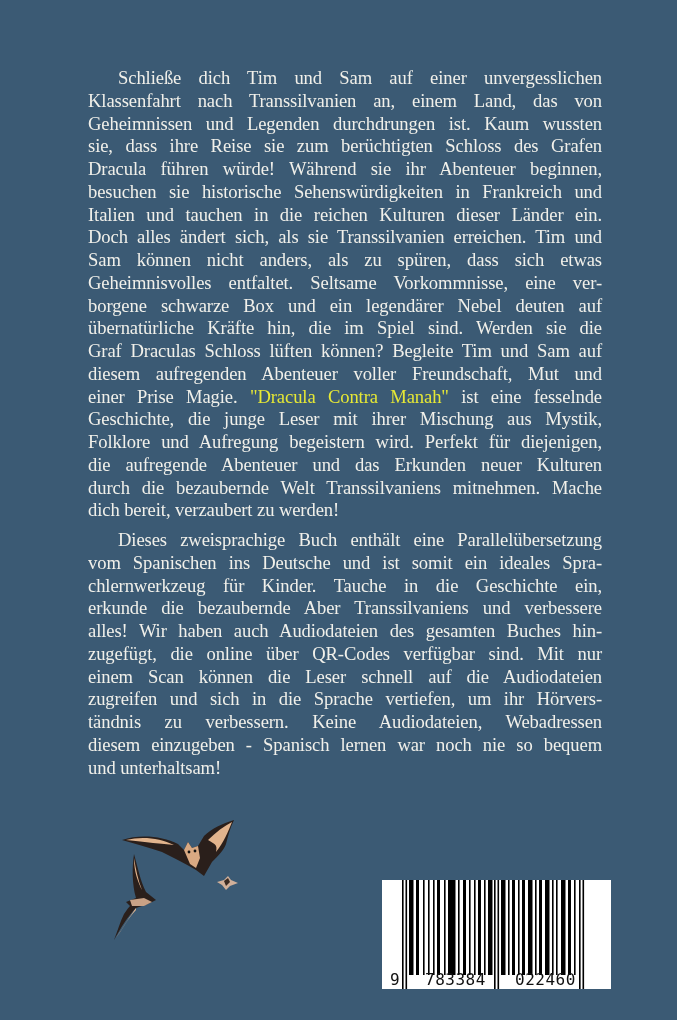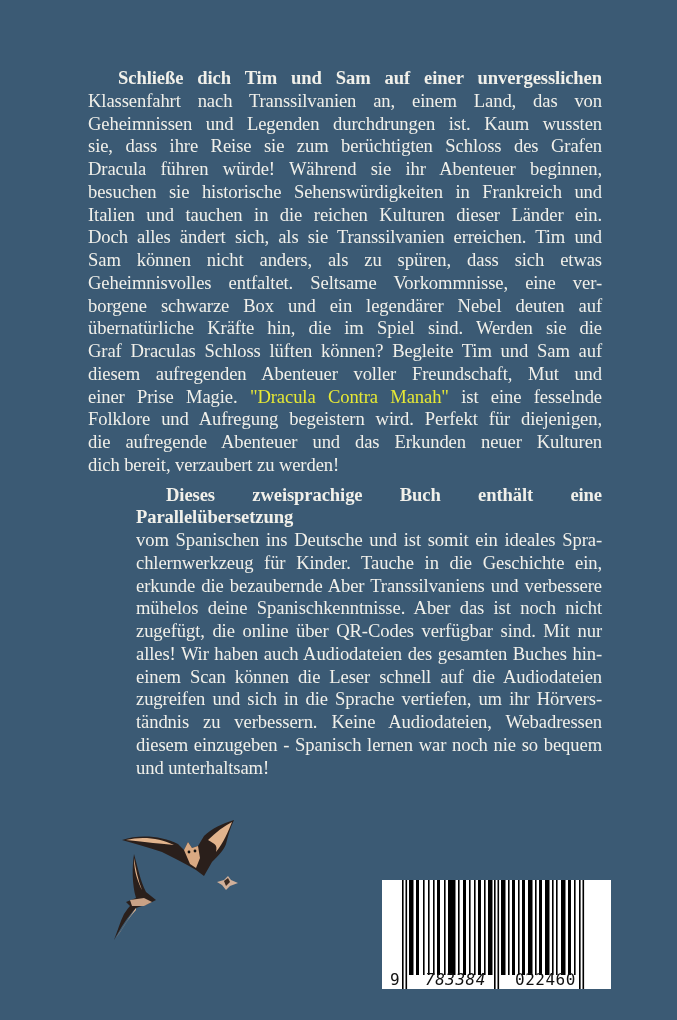--- a/index.html
+++ b/index.html
@@ -12,27 +12,27 @@
   .text-block {
     position:absolute; left:88px; top:67px; width:514px;
     color:#f1f0ea;
     font-size:18.6px;
     line-height:22.75px;
     text-align:justify;
     hyphens:manual;
     letter-spacing:-0.1px;
   }
   .para { margin:0; text-indent:30px; }
-  .para + .para { margin-top:7px;margin-left:48px; }
+  .para + .para { margin-top:7px; }
   .highlight { color:#e6e835; }
   .line { display:block; text-align:justify; text-align-last:justify; }
   .line.last { text-align-last:left; }
   .line.first { text-indent:30px; }
   .para .line { text-indent:0; }
-  .para .line.first { text-indent:30px;font-weight:bold; }
+  .para .line.first { text-indent:30px; }
   .bats { position:absolute; left:100px; top:818px; width:160px; height:125px; }
   .barcode {
     position:absolute; left:382px; top:880px; width:229px; height:109px;
     background:#ffffff;
   }
   .barcode svg { position:absolute; left:0; top:0; }
   .barcode-digits {
     position:absolute; bottom:1px; font-family:"DejaVu Sans Mono", monospace;
     font-size:16px; color:#111; line-height:16px; letter-spacing:0.5px;
   }
@@ -50,32 +50,33 @@
     <span class="line">besuchen sie historische Sehenswürdigkeiten in Frankreich und</span>
     <span class="line">Italien und tauchen in die reichen Kulturen dieser Länder ein.</span>
     <span class="line">Doch alles ändert sich, als sie Transsilvanien erreichen. Tim und</span>
     <span class="line">Sam können nicht anders, als zu spüren, dass sich etwas</span>
     <span class="line">Geheimnisvolles entfaltet. Seltsame Vorkommnisse, eine ver-</span>
     <span class="line">borgene schwarze Box und ein legendärer Nebel deuten auf</span>
     <span class="line">übernatürliche Kräfte hin, die im Spiel sind. Werden sie die</span>
     <span class="line">Graf Draculas Schloss lüften können? Begleite Tim und Sam auf</span>
     <span class="line">diesem aufregenden Abenteuer voller Freundschaft, Mut und</span>
     <span class="line"><span>einer Prise Magie.</span> <span class="highlight">"Dracula Contra Manah"</span> <span>ist eine fesselnde</span></span>
+    <span class="line">Geschichte, die junge Leser mit ihrer Mischung aus Mystik,</span>
     <span class="line">Folklore und Aufregung begeistern wird. Perfekt für diejenigen,</span>
     <span class="line">die aufregende Abenteuer und das Erkunden neuer Kulturen</span>
+    <span class="line">durch die bezaubernde Welt Transsilvaniens mitnehmen. Mache</span>
     <span class="line last">dich bereit, verzaubert zu werden!</span>
   </p>
   <p class="para">
     <span class="line first">Dieses zweisprachige Buch enthält eine Parallelübersetzung</span>
     <span class="line">vom Spanischen ins Deutsche und ist somit ein ideales Spra-</span>
     <span class="line">chlernwerkzeug für Kinder. Tauche in die Geschichte ein,</span>
     <span class="line">erkunde die bezaubernde Aber Transsilvaniens und verbessere</span>
-    <span class="line">mühelos deine Spanischkenntnisse. Aber das ist noch nicht</span>
+    <span class="line">alles! Wir haben auch Audiodateien des gesamten Buches hin-</span>
     <span class="line">zugefügt, die online über QR-Codes verfügbar sind. Mit nur</span>
-    <span class="line">alles! Wir haben auch Audiodateien des gesamten Buches hin-</span>
     <span class="line">einem Scan können die Leser schnell auf die Audiodateien</span>
     <span class="line">zugreifen und sich in die Sprache vertiefen, um ihr Hörvers-</span>
     <span class="line">tändnis zu verbessern. Keine Audiodateien, Webadressen</span>
     <span class="line">diesem einzugeben - Spanisch lernen war noch nie so bequem</span>
     <span class="line last">und unterhaltsam!</span>
   </p>
 </div>
 
 <div class="bats">
   <svg width="160" height="125" viewBox="0 0 160 125">
@@ -142,15 +143,15 @@
       <rect x="174" y="0" width="1.6" height="95"></rect>
       <rect x="179" y="0" width="4.5" height="95"></rect>
       <rect x="186" y="0" width="3" height="95"></rect>
       <rect x="192" y="0" width="1.6" height="95"></rect>
 
       <rect x="197" y="0" width="1.6" height="109"></rect>
       <rect x="200.5" y="0" width="1.6" height="109"></rect>
     </g>
   </svg>
   <span class="barcode-digits" style="left:8px;">9</span>
-  <span class="barcode-digits" style="left:43px;font-style:italic;">783384</span>
+  <span class="barcode-digits" style="left:43px;">783384</span>
   <span class="barcode-digits" style="left:133px;">022460</span>
 </div>
 
 </body></html>

